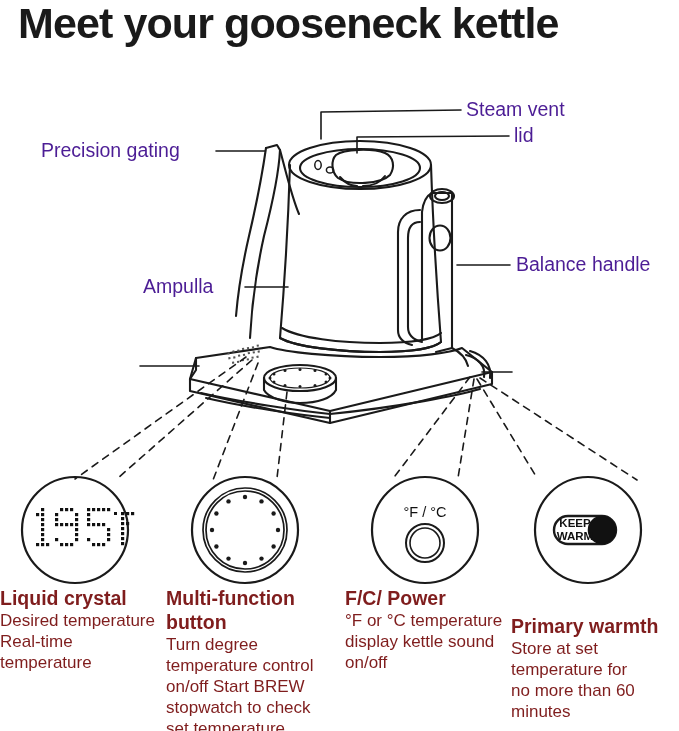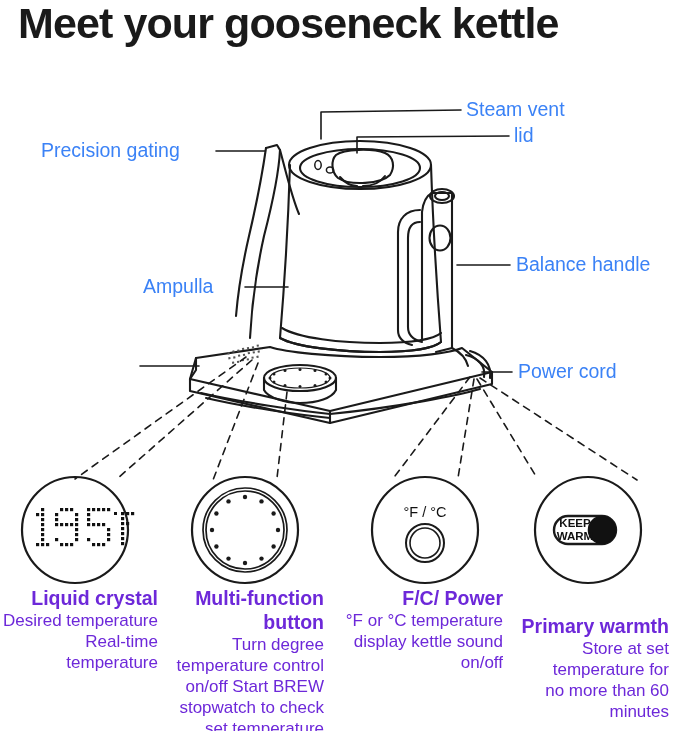--- a/index.html
+++ b/index.html
@@ -32,28 +32,28 @@
     white-space: nowrap;
   }
   svg#diagram {
     position: absolute;
     left: 0;
     top: 0;
   }
   .lbl {
     position: absolute;
     font-size: 19.5px;
-    color: #3b82f6;
+    color: #4c1d95;
     white-space: nowrap;
     line-height: 22px;
   }
   .cap {
     position: absolute;
-    text-align: right;
-    color: #6d28d9;
+    text-align: left;
+    color: #7f1d1d;
   }
   .cap-title {
     font-size: 19.5px;
     font-weight: bold;
     line-height: 24px;
     display: block;
   }
   .cap-body {
     font-size: 17px;
     line-height: 21px;
@@ -333,21 +333,20 @@
 
     <text x="575" y="527" text-anchor="middle" font-family="Liberation Sans, sans-serif" font-size="11.5" font-weight="bold" fill="#111111">KEEP</text>
     <text x="575" y="540" text-anchor="middle" font-family="Liberation Sans, sans-serif" font-size="11.5" font-weight="bold" fill="#111111">WARM</text>
   </svg>
 
   <div class="lbl" style="left:466px; top:98px;">Steam vent</div>
   <div class="lbl" style="left:514px; top:124px;">lid</div>
   <div class="lbl" style="left:41px; top:139px;">Precision gating</div>
   <div class="lbl" style="left:143px; top:275px;">Ampulla</div>
   <div class="lbl" style="left:516px; top:253px;">Balance handle</div>
-  <div class="lbl" style="left:518px; top:360px;">Power cord</div>
 
   <div class="cap" style="left:0px; top:586px; width:158px;">
     <span class="cap-title">Liquid crystal</span>
     <span class="cap-body">Desired temperature</span>
     <span class="cap-body">Real-time</span>
     <span class="cap-body">temperature</span>
   </div>
 
   <div class="cap" style="left:166px; top:586px; width:158px;">
     <span class="cap-title">Multi-function button</span>

